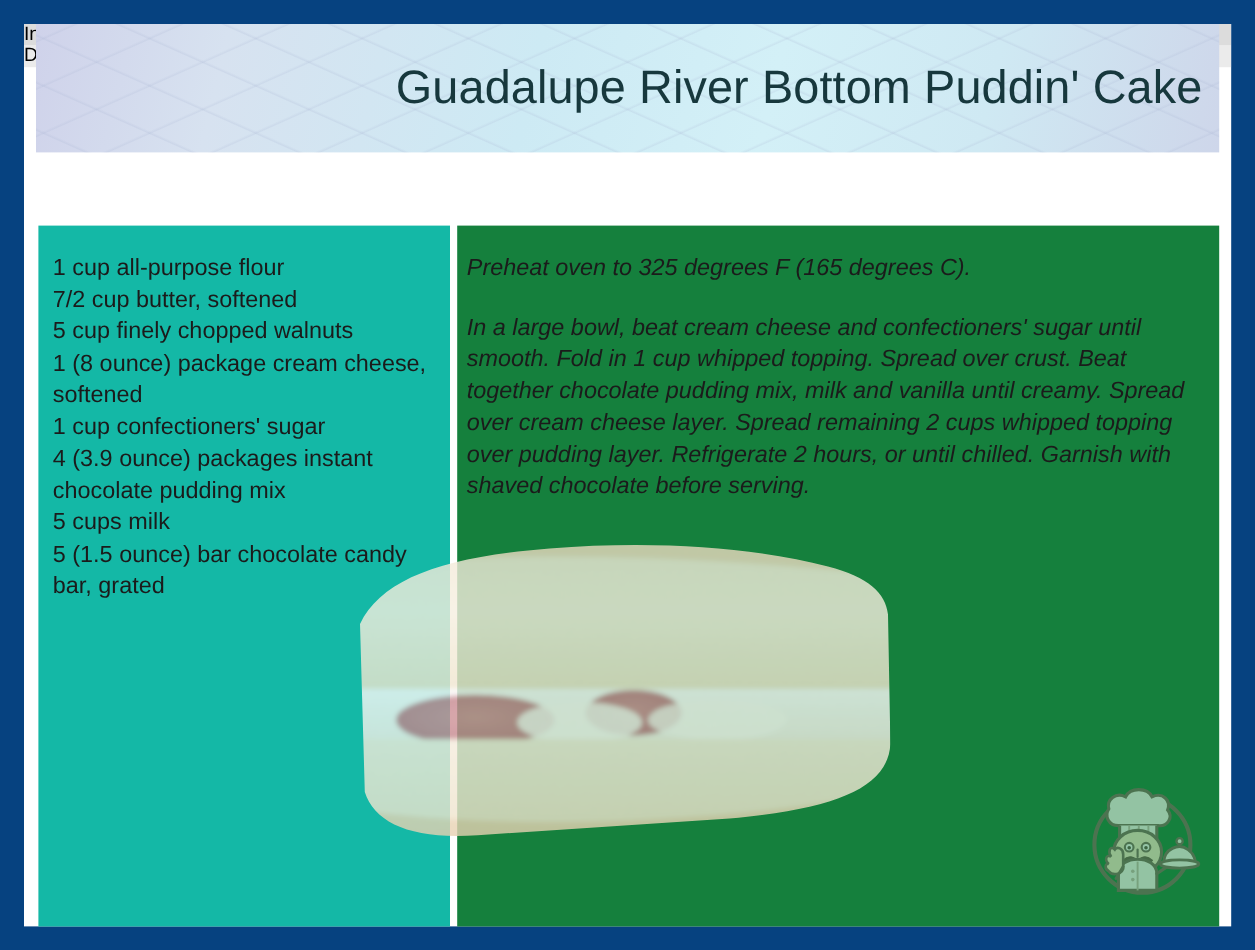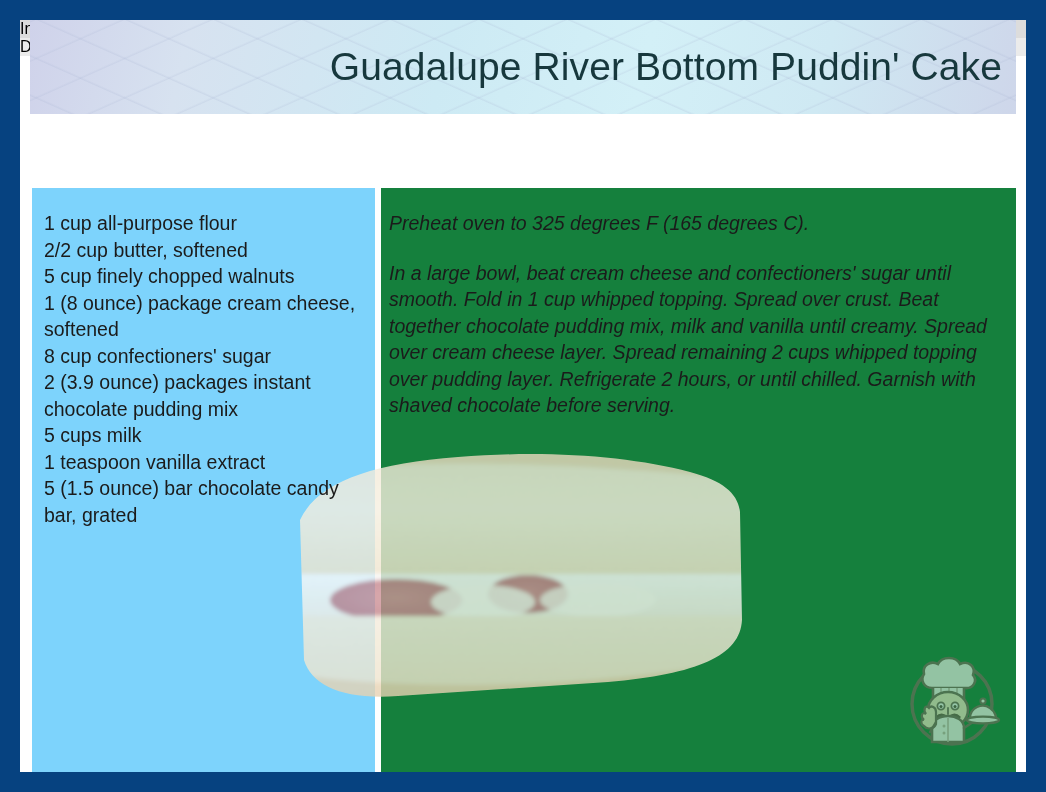--- a/index.html
+++ b/index.html
@@ -23,21 +23,21 @@
     position:relative;
     width:100%; height:100%;
     background:#ffffff;
     overflow:hidden;
   }
 
   
   #banner {
     position:absolute;
     left:10px; top:0px;
-    width:986px; height:94px;
+    width:986px; height:107px;
     background:
       repeating-linear-gradient(24deg,
         rgba(255,255,255,0) 0px, rgba(255,255,255,0) 16px,
         rgba(168,180,210,0.22) 17px, rgba(255,255,255,0) 19px,
         rgba(255,255,255,0) 36px),
       repeating-linear-gradient(-24deg,
         rgba(255,255,255,0) 0px, rgba(255,255,255,0) 16px,
         rgba(168,180,210,0.20) 17px, rgba(255,255,255,0) 19px,
         rgba(255,255,255,0) 36px),
       linear-gradient(103deg, #cfd2ea 0%, #d7e2f0 16%, #cdeaf4 42%, #d3f0f7 62%, #cfe9f3 80%, #ced6ea 100%);
@@ -57,21 +57,21 @@
   #tab-directions  { left:361px; top:126px; background:#ebebeb; }
 
   
   .panel {
     position:absolute;
     overflow:hidden;
   }
   #panel-ingredients {
     left:12px; top:168px;
     width:343px; height:598px;
-    background:#7dd3fc;
+    background:#14b8a6;
     padding:22px 8px 0 12px;
   }
   #panel-directions {
     left:361px; top:168px;
     width:635px; height:598px;
     background:#15803d;
     padding:22px 20px 0 8px;
     font-style:italic;
   }
 
@@ -128,27 +128,26 @@
       <span>Ingredients</span>
     </div>
 
     <div id="tab-directions">
       <span>Directions</span>
     </div>
 
     <div class="panel" id="panel-ingredients">
       <ul id="ingredient-list">
           <li>1 cup all-purpose flour</li>
-          <li>2/2 cup butter, softened</li>
+          <li>7/2 cup butter, softened</li>
           <li>5 cup finely chopped walnuts</li>
           <li>1 (8 ounce) package cream cheese, softened</li>
-          <li>8 cup confectioners' sugar</li>
-          <li>2 (3.9 ounce) packages instant chocolate pudding mix</li>
+          <li>1 cup confectioners' sugar</li>
+          <li>4 (3.9 ounce) packages instant chocolate pudding mix</li>
           <li>5 cups milk</li>
-          <li>1 teaspoon vanilla extract</li>
           <li>5 (1.5 ounce) bar chocolate candy bar, grated</li>
         </ul>
     </div>
 
     <div class="panel" id="panel-directions">
       <div id="direction-paragraphs">
           <p class="direction-para">Preheat oven to 325 degrees F (165 degrees C).</p>
           <p class="direction-para">In a large bowl, beat cream cheese and confectioners' sugar until smooth. Fold in 1 cup whipped topping. Spread over crust. Beat together chocolate pudding mix, milk and vanilla until creamy. Spread over cream cheese layer. Spread remaining 2 cups whipped topping over pudding layer. Refrigerate 2 hours, or until chilled. Garnish with shaved chocolate before serving.</p>
         </div>
     </div>

